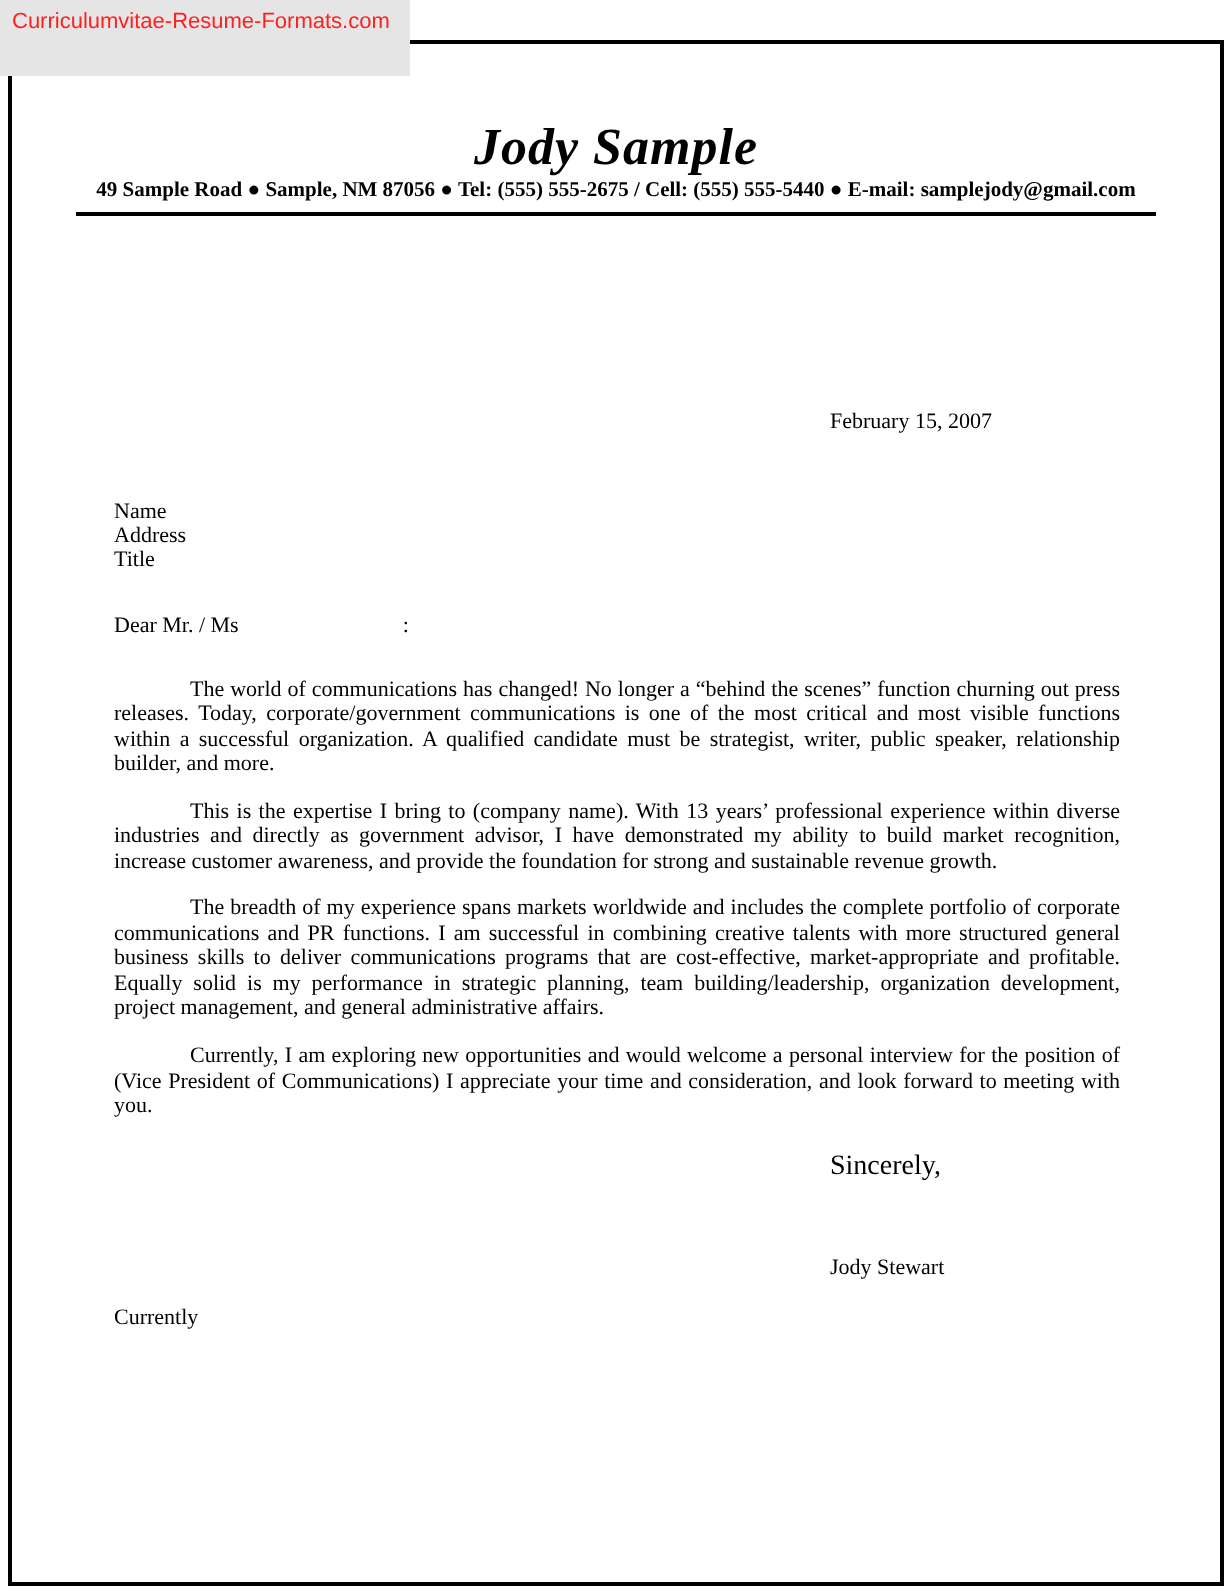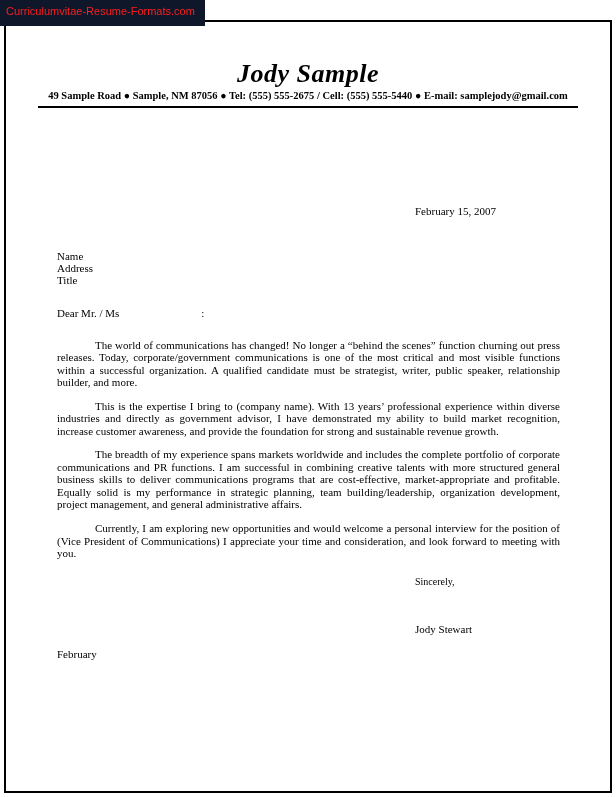--- a/index.html
+++ b/index.html
@@ -22,26 +22,26 @@
       right: 4px;
       top: 20px;
       bottom: 4px;
       border: 2px solid #000000;
       pointer-events: none;
     }
     .watermark {
       position: absolute;
       top: 0;
       left: 0;
-      background: #0f172a;
+      background: #e5e5e5;
       color: #ff1f1f;
       font-family: "Liberation Sans", sans-serif;
       font-size: 11px;
       line-height: 22px;
-      height: 26px;
+      height: 38px;
       padding: 0 10px 0 6px;
       white-space: nowrap;
       z-index: 5;
     }
     .letter {
       position: relative;
       padding-top: 59px;
       font-size: 11px;
       color: #000000;
     }
@@ -87,21 +87,21 @@
       font-size: 11px;
       line-height: 1.14;
       text-align: justify;
       text-indent: 38px;
     }
     .para.first {
       margin-top: 20px;
     }
     .closing-line {
       margin: 16px 0 0 415px;
-      font-size: 10px;
+      font-size: 14px;
     }
     .signature-line {
       margin: 36px 0 0 415px;
       font-size: 11px;
     }
     .enclosure-line {
       margin: 13px 0 0 57px;
       font-size: 11px;
     }
   </style>
@@ -141,16 +141,16 @@
     <p class="para">This is the expertise I bring to (company name). With 13 years’ professional experience within diverse industries and directly as government advisor, I have demonstrated my ability to build market recognition, increase customer awareness, and provide the foundation for strong and sustainable revenue growth.</p>
 
     <p class="para">The breadth of my experience spans markets worldwide and includes the complete portfolio of corporate communications and PR functions. I am successful in combining creative talents with more structured general business skills to deliver communications programs that are cost-effective, market-appropriate and profitable. Equally solid is my performance in strategic planning, team building/leadership, organization development, project management, and general administrative affairs.</p>
 
     <p class="para">Currently, I am exploring new opportunities and would welcome a personal interview for the position of (Vice President of Communications) I appreciate your time and consideration, and look forward to meeting with you.</p>
 
     <div class="closing-line">Sincerely,</div>
 
     <div class="signature-line">Jody Stewart</div>
 
-    <div class="enclosure-line">February</div>
+    <div class="enclosure-line">Currently</div>
 
   </div>
 </div>
 
 </body></html>

